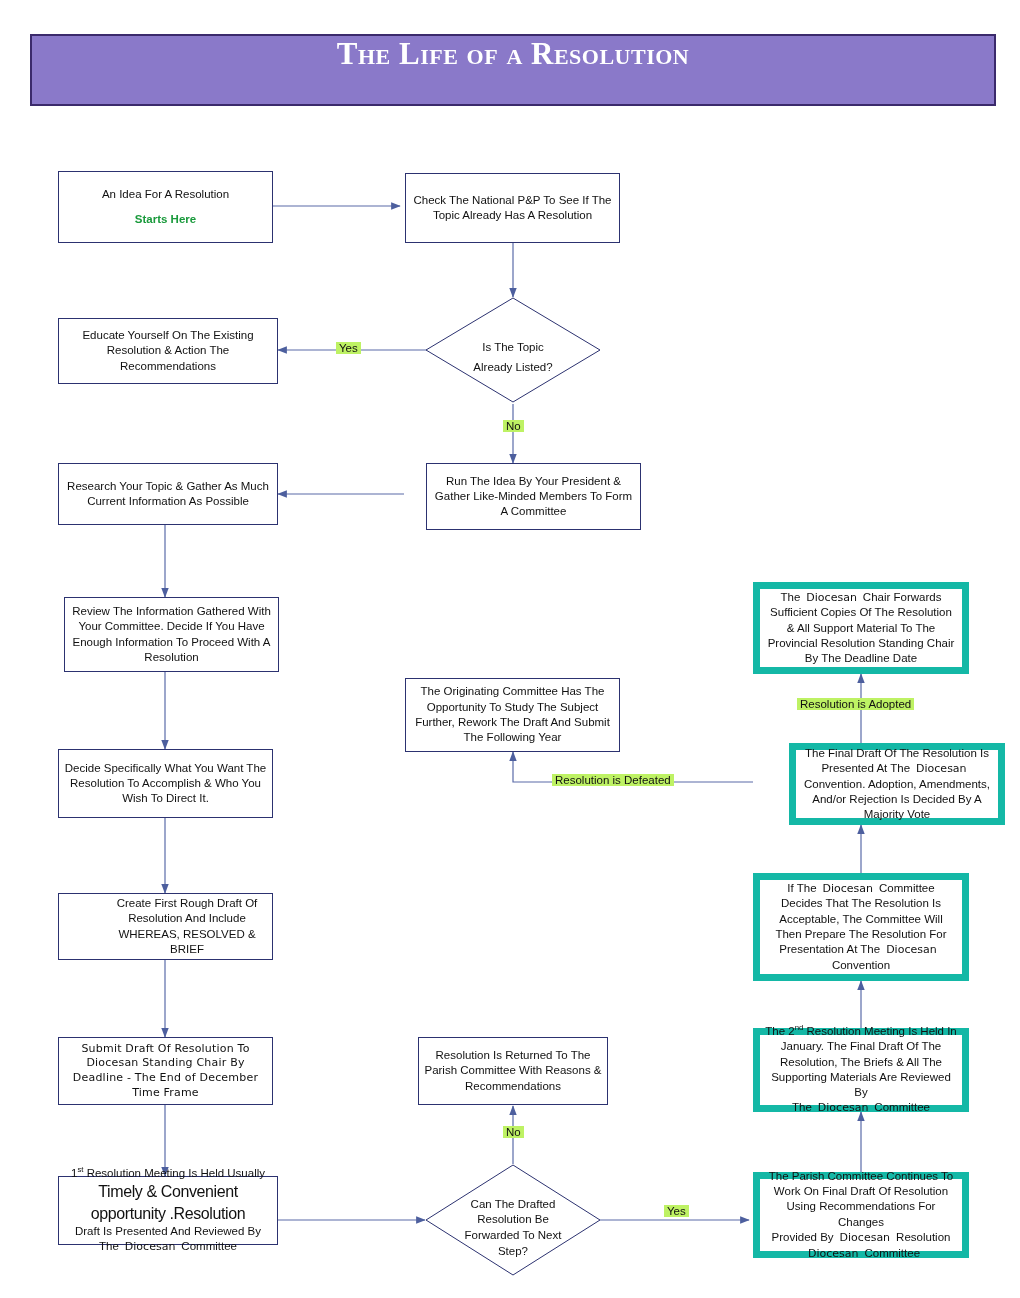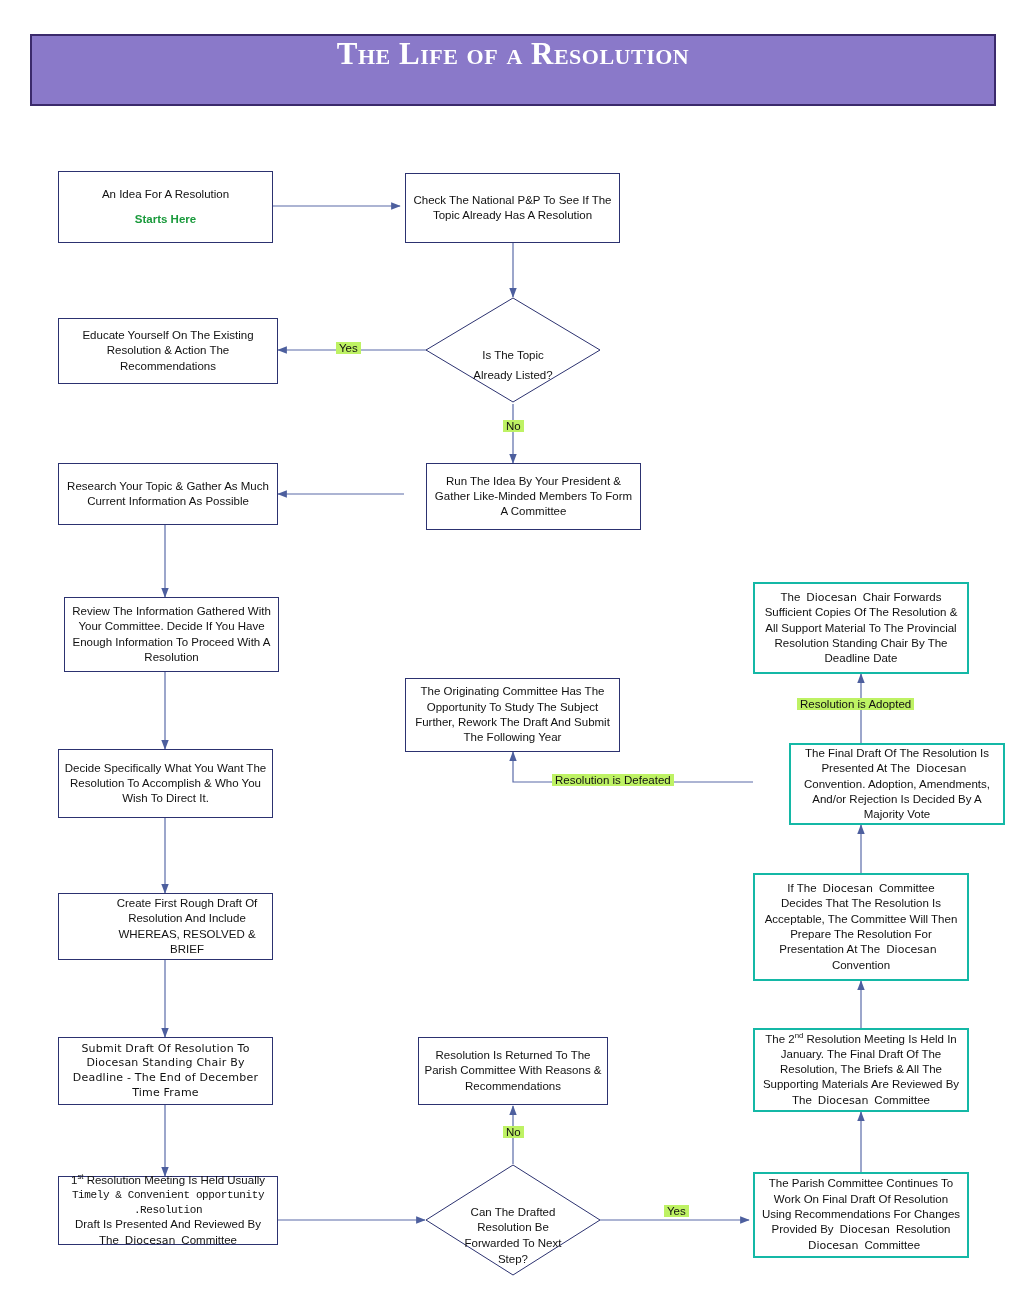--- a/index.html
+++ b/index.html
@@ -19,35 +19,35 @@
   }
 
   
   .node{
     position:absolute;box-sizing:border-box;background:#ffffff;
     border:1px solid #2c3270;
     display:flex;align-items:center;justify-content:center;
     text-align:center;color:#111111;
     font-size:11.5px;line-height:1.33;padding:3px 5px;
   }
-  .node.light{border:2px solid #14b8a6;}
+  .node.light{border:7px solid #14b8a6;}
   .node .body{width:100%;}
 
   
   .sub{font-family:"DejaVu Sans",sans-serif;font-size:11px;padding:0 6px;}
-  .narrow{font-family:Liberation Mono, monospace;font-size:11px;letter-spacing:-.4px;}
+  .narrow{font-family:Liberation Sans, sans-serif;font-size:16px;letter-spacing:-.4px;}
   .alt{font-family:"DejaVu Sans",sans-serif;font-size:11px;letter-spacing:.2px;}
   .green{color:#1a9a3c;font-weight:bold;}
   sup{font-size:.68em;vertical-align:super;line-height:0;}
 
   
   .diamond{position:absolute;}
   .diamond svg{position:absolute;left:0;top:0;overflow:visible;}
   .diamond .dtext{
-    position:absolute;left:0;top:16px;width:100%;height:100%;
+    position:absolute;left:0;top:8px;width:100%;height:100%;
     display:flex;align-items:center;justify-content:center;
     text-align:center;font-size:11.5px;line-height:1.7;color:#111;
     pointer-events:none;
   }
 
   
   #wires{position:absolute;left:0;top:0;width:1020px;height:1298px;pointer-events:none;}
   .edge-label{
     position:absolute;font-size:11.5px;color:#111;background:#bef264;
     padding:0 3px;white-space:nowrap;

